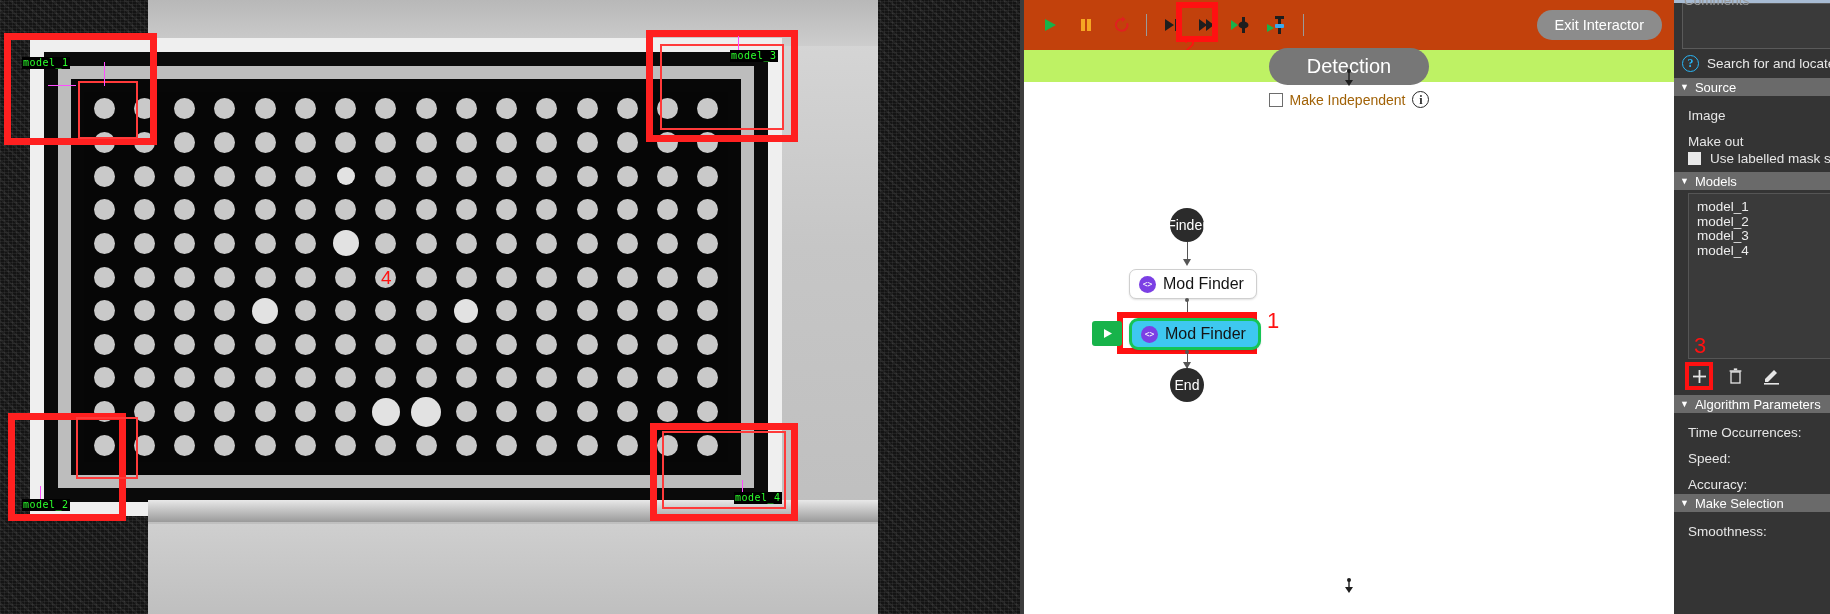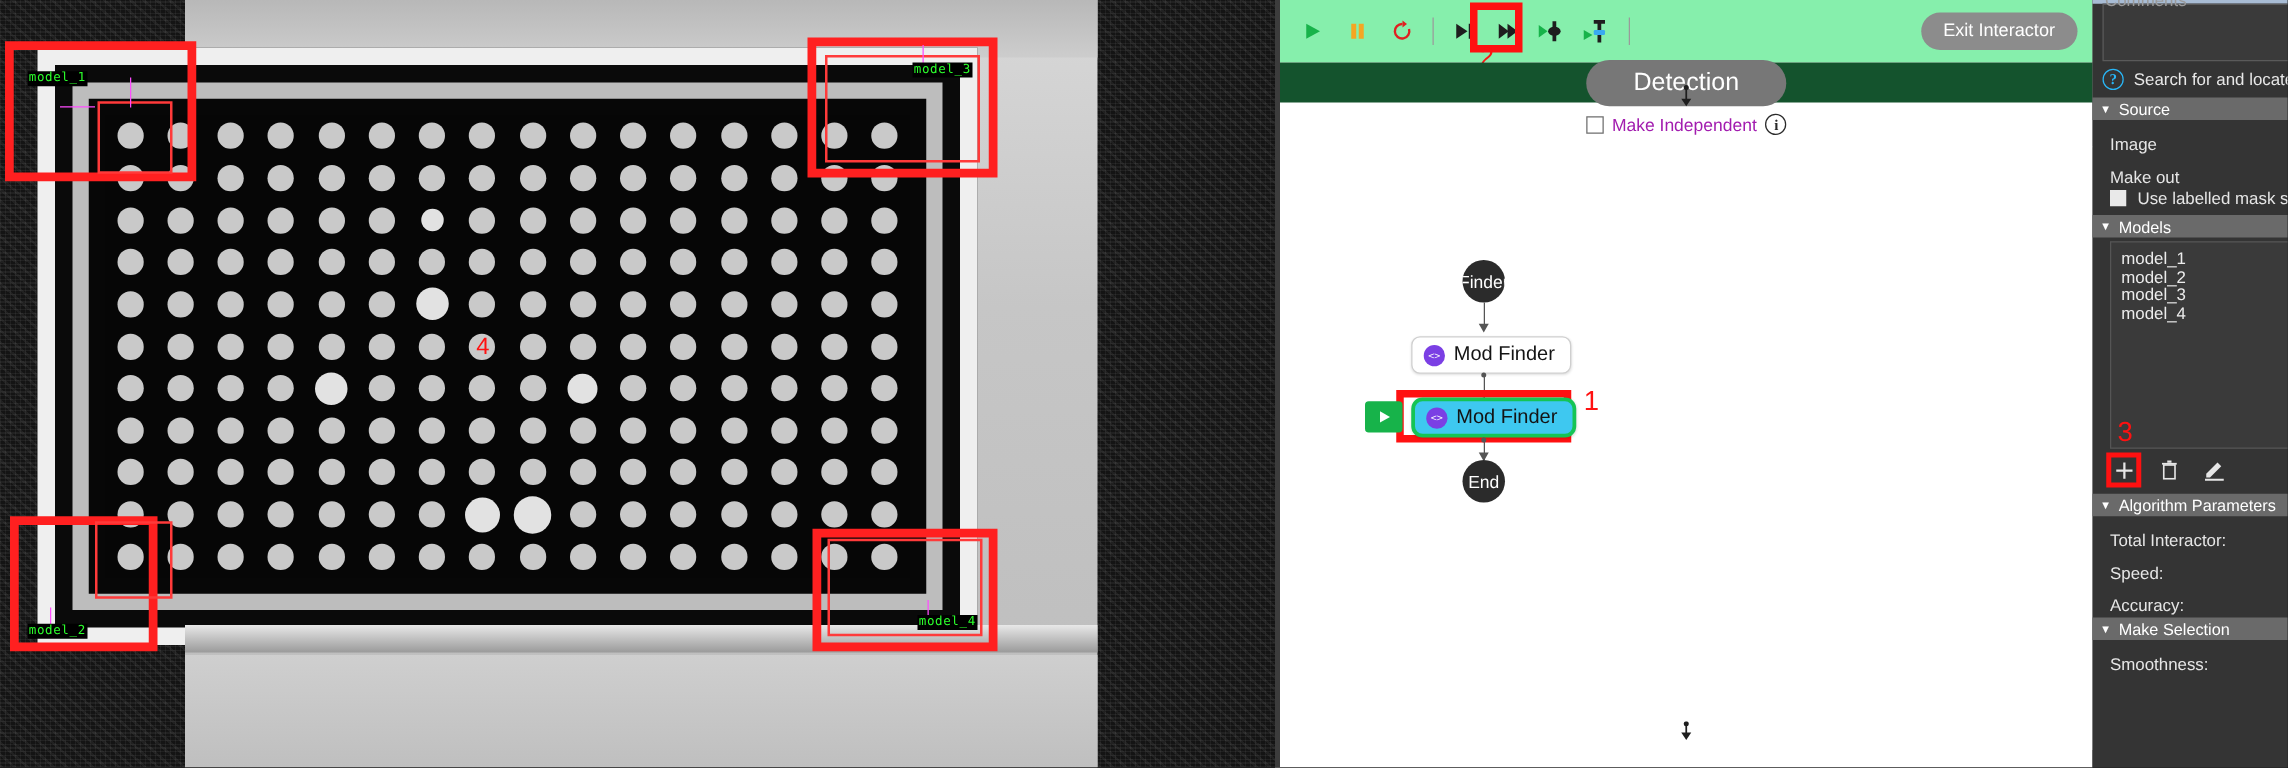--- a/index.html
+++ b/index.html
@@ -103,21 +103,21 @@
   #flow {
     position: relative;
     width: 654px; height: 614px;
     flex: 0 0 654px;
     background: #ffffff;
     border-left: 4px solid #3c3c3c;
   }
   #flow-toolbar {
     position: relative;
     height: 50px;
-    background: #86efac;
+    background: #c2410c;
     display: flex;
     align-items: center;
     padding-left: 8px;
     gap: 0px;
   }
   .tb-btn {
     width: 36px; height: 36px;
     display: flex; align-items: center; justify-content: center;
     cursor: pointer;
   }
@@ -130,21 +130,21 @@
     border-radius: 17px;
     height: 30px;
     padding: 0 18px;
     font-size: 14.5px;
     font-family: "Liberation Sans", sans-serif;
     cursor: pointer;
   }
   #detection-bar {
     position: relative;
     height: 32px;
-    background: #14532d;
+    background: #bef264;
     display: flex; align-items: center; justify-content: center;
   }
   #detection-pill {
     background: #777777; color: #ffffff;
     border-radius: 22px;
     padding: 7px 38px;
     font-size: 20px;
     font-family: "Liberation Sans", sans-serif;
   }
   #detection-arrow {
@@ -155,21 +155,21 @@
     height: 36px;
     background: #ffffff;
     display: flex; align-items: center; justify-content: center;
     gap: 7px;
     border-bottom: 1px solid #ffffff;
   }
   #makeind-check {
     width: 14px; height: 14px; border: 1px solid #6d6d6d; background: #fff;
     display: inline-block;
   }
-  #makeind-label { font-size: 14px; color: #a21caf; }
+  #makeind-label { font-size: 14px; color: #a16207; }
   .info-i {
     width: 17px; height: 17px; border-radius: 50%;
     border: 1.6px solid #2a2a2a; color: #2a2a2a;
     font-size: 12px; font-weight: bold; font-family: "Liberation Serif", serif;
     display: flex; align-items: center; justify-content: center;
     line-height: 1;
   }
   #graph {
     position: relative;
     height: 482px;
@@ -704,21 +704,21 @@
       </span>
 
     </div>
 
     <div class="section-hdr" style="top:392px;">
       <span class="tri">▼</span>
       <span>Algorithm Parameters</span>
     </div>
 
     <div class="row" style="left:14px; top:415px;">
-      <span class="row-label">Total Interactor:</span>
+      <span class="row-label">Time Occurrences:</span>
     </div>
 
     <div class="row" style="left:14px; top:441px;">
       <span class="row-label">Speed:</span>
     </div>
 
     <div class="row" style="left:14px; top:467px;">
       <span class="row-label">Accuracy:</span>
     </div>
 

